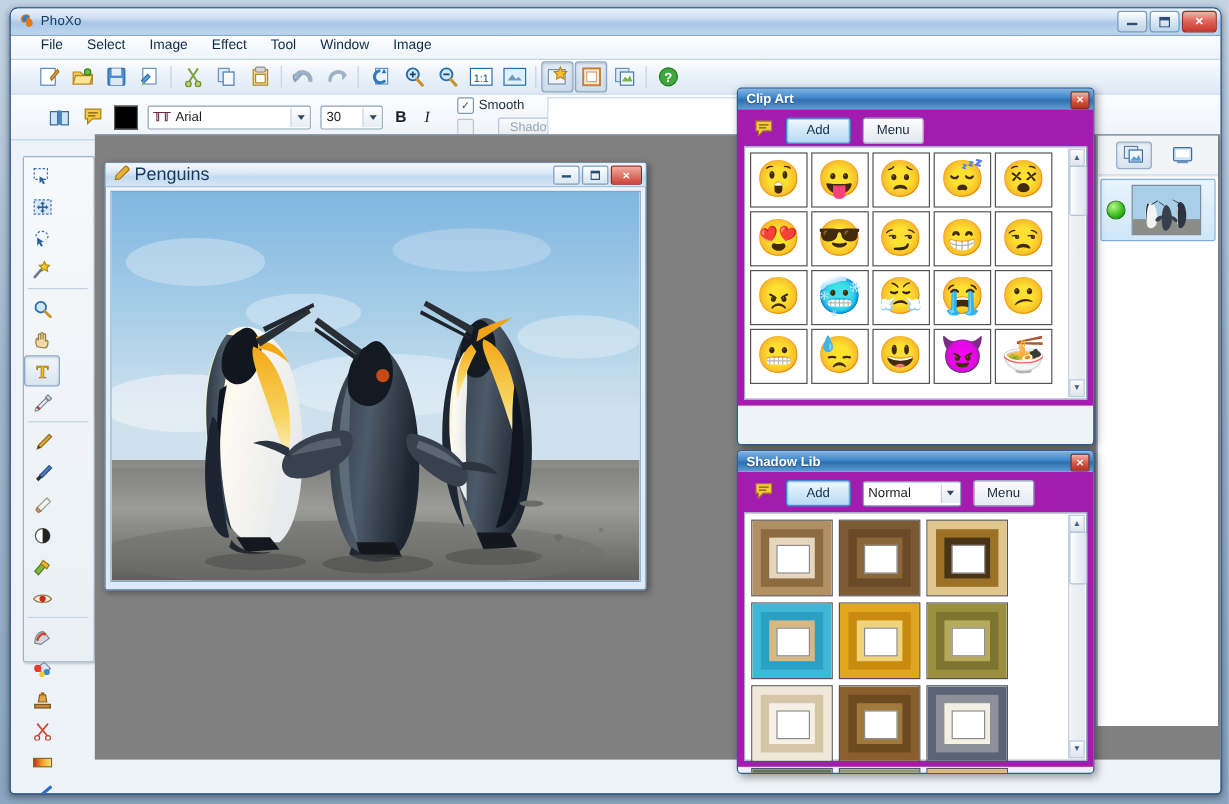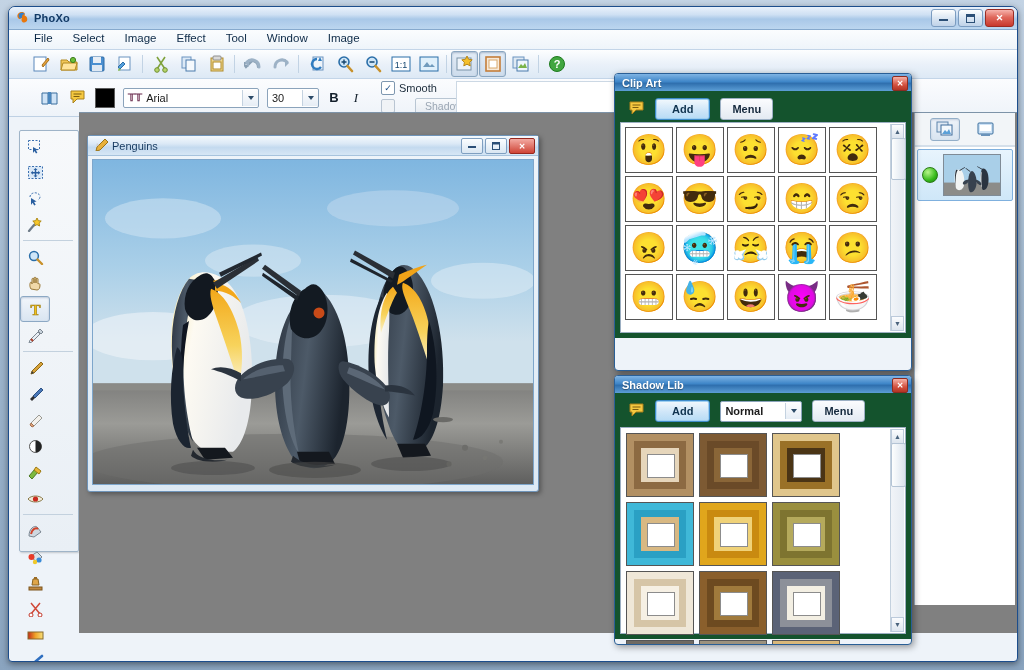--- a/index.html
+++ b/index.html
@@ -20,21 +20,21 @@
   }
   .titlebar{
     height:22px;
     background:linear-gradient(180deg,#e9f1fb 0%,#cfe0f3 35%,#a9c8e8 55%,#bcd6ef 100%);
     border-bottom:1px solid #86a9cd;
     display:flex;align-items:center;
     padding:0 2px 0 6px;
     position:relative;
   }
   .titlebar .tb-ico{width:14px;height:14px;margin-right:5px;display:inline-block;}
-  .titlebar .tb-text{font-size:11px;color:#123a66;font-weight:bold;letter-spacing:.2px;}
+  .titlebar .tb-text{font-size:11px;color:#123a66;font-weight:normal;letter-spacing:.2px;}
   .winbtns{position:absolute;right:3px;top:2px;display:flex;gap:2px;}
   .winbtn{
     width:23px;height:16px;border:1px solid #7b9cc0;border-radius:3px;
     background:linear-gradient(180deg,#fdfefe 0%,#dbe7f3 50%,#c0d3e8 100%);
     display:flex;align-items:center;justify-content:center;
     font-size:9px;color:#2b4f76;
   }
   .winbtn.close{
     background:linear-gradient(180deg,#f6b3ac 0%,#e0685c 45%,#c8382c 100%);
     border-color:#9a2b22;color:#fff;font-weight:bold;width:27px;
@@ -126,21 +126,21 @@
     border:1px solid #6f94b9;border-radius:3px;
     background:linear-gradient(180deg,#eef4fa,#dde9f4);
     box-shadow:2px 2px 5px rgba(0,0,0,.35);
   }
   .doctitle{
     height:19px;
     background:linear-gradient(180deg,#f4f9fd 0%,#dce9f6 40%,#c4daef 60%,#d6e6f5 100%);
     display:flex;align-items:center;padding:0 2px 0 6px;position:relative;
     border-bottom:1px solid #a7c3dd;
   }
-  .doctitle .dt-text{font-size:11px;color:#15395f;margin-left:4px;}
+  .doctitle .dt-text{font-size:15px;color:#15395f;margin-left:4px;}
   .docbtns{position:absolute;right:3px;top:2px;display:flex;gap:2px;}
   .docbtn{
     width:20px;height:14px;border:1px solid #7f9fc0;border-radius:2px;
     background:linear-gradient(180deg,#fbfdfe,#d9e6f2);
     display:flex;align-items:center;justify-content:center;font-size:8px;color:#2b4f76;
   }
   .docbtn.close{background:linear-gradient(180deg,#f3aaa2,#cf4436);border-color:#97281f;color:#fff;font-weight:bold;width:24px;}
   .canvasframe{position:absolute;left:4px;top:23px;right:4px;bottom:6px;border:1px solid #7ea6cb;background:#fff;overflow:hidden;}
   
   .statusbar{
@@ -176,21 +176,21 @@
     height:17px;
     background:linear-gradient(180deg,#7fb4e4 0%,#3f86c8 45%,#2f6fae 55%,#5c9ed6 100%);
     display:flex;align-items:center;padding:0 3px 0 7px;position:relative;
   }
   .pal-title .pt-text{color:#fff;font-size:11px;font-weight:bold;text-shadow:0 1px 1px rgba(0,0,0,.4);}
   .pal-close{
     position:absolute;right:3px;top:2px;width:14px;height:13px;border:1px solid #8d2b20;border-radius:2px;
     background:linear-gradient(180deg,#f5b2a8,#d4513f 60%,#b23425);
     color:#fff;font-size:8px;font-weight:bold;display:flex;align-items:center;justify-content:center;
   }
-  .pal-body{background:#14532d;padding:5px;font-weight:bold;}
+  .pal-body{background:#a21caf;padding:5px;}
   .pal-toolrow{display:flex;align-items:center;gap:10px;height:26px;padding-left:8px;}
   .addbtn{
     height:20px;padding:0 16px;border:1px solid #3f8ccb;border-radius:3px;
     background:linear-gradient(180deg,#f3f9fd,#cfe6f8 55%,#b6dbf5);
     color:#10334f;font-size:11px;display:flex;align-items:center;
     box-shadow:0 0 0 1px #9fd0f1 inset;
   }
   .menubtn{
     height:20px;padding:0 11px;border:1px solid #9cb0c4;border-radius:3px;
     background:linear-gradient(180deg,#fbfcfe,#e3eaf2);

